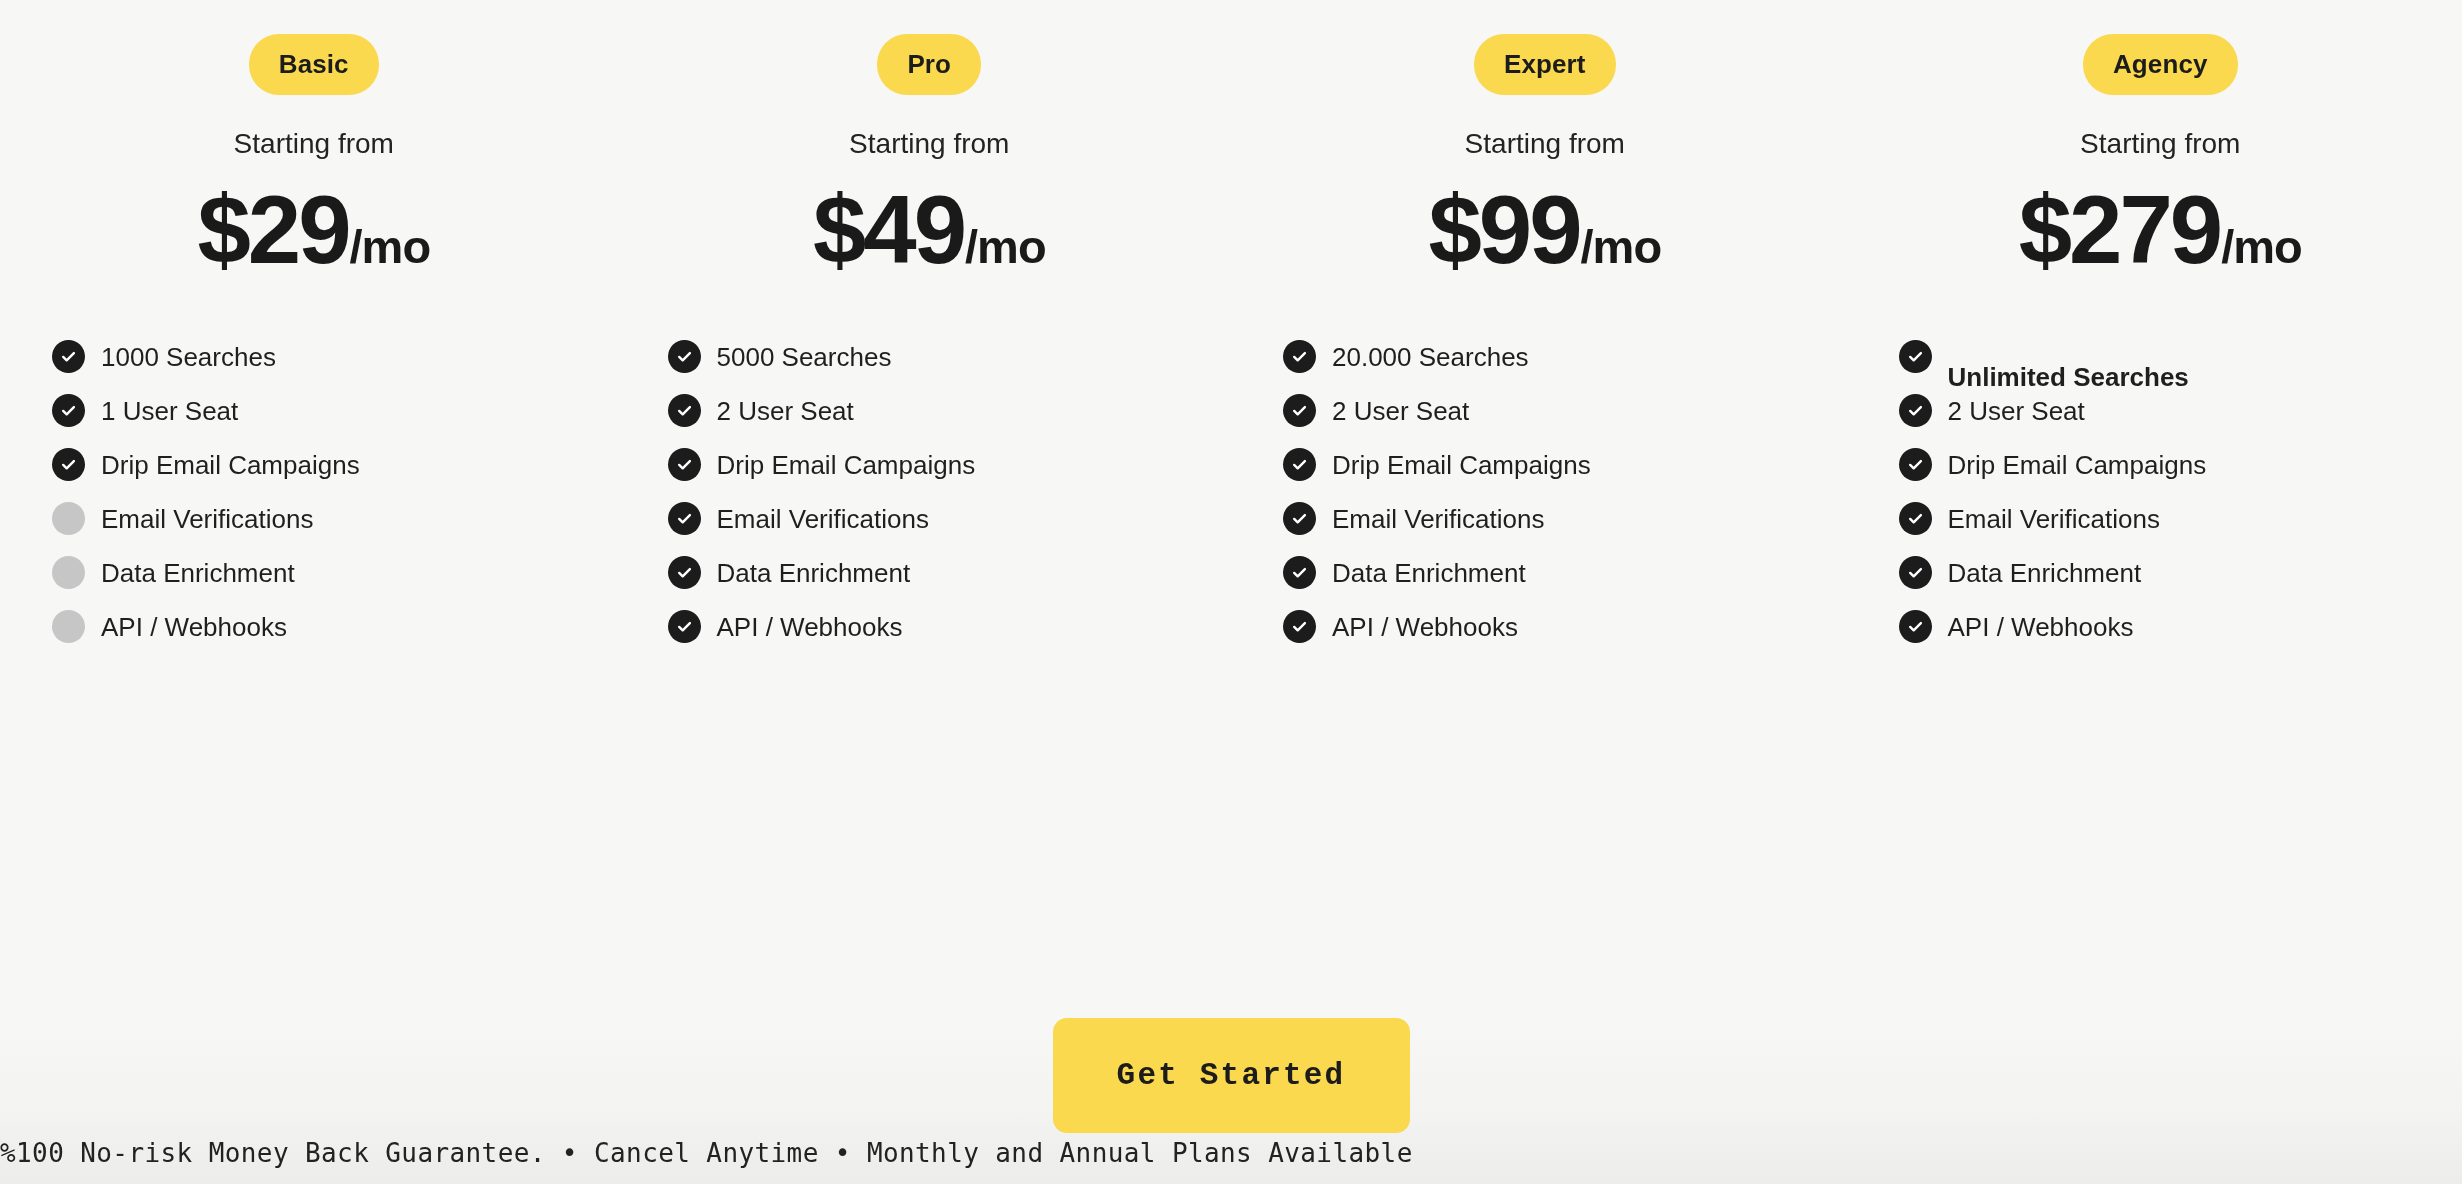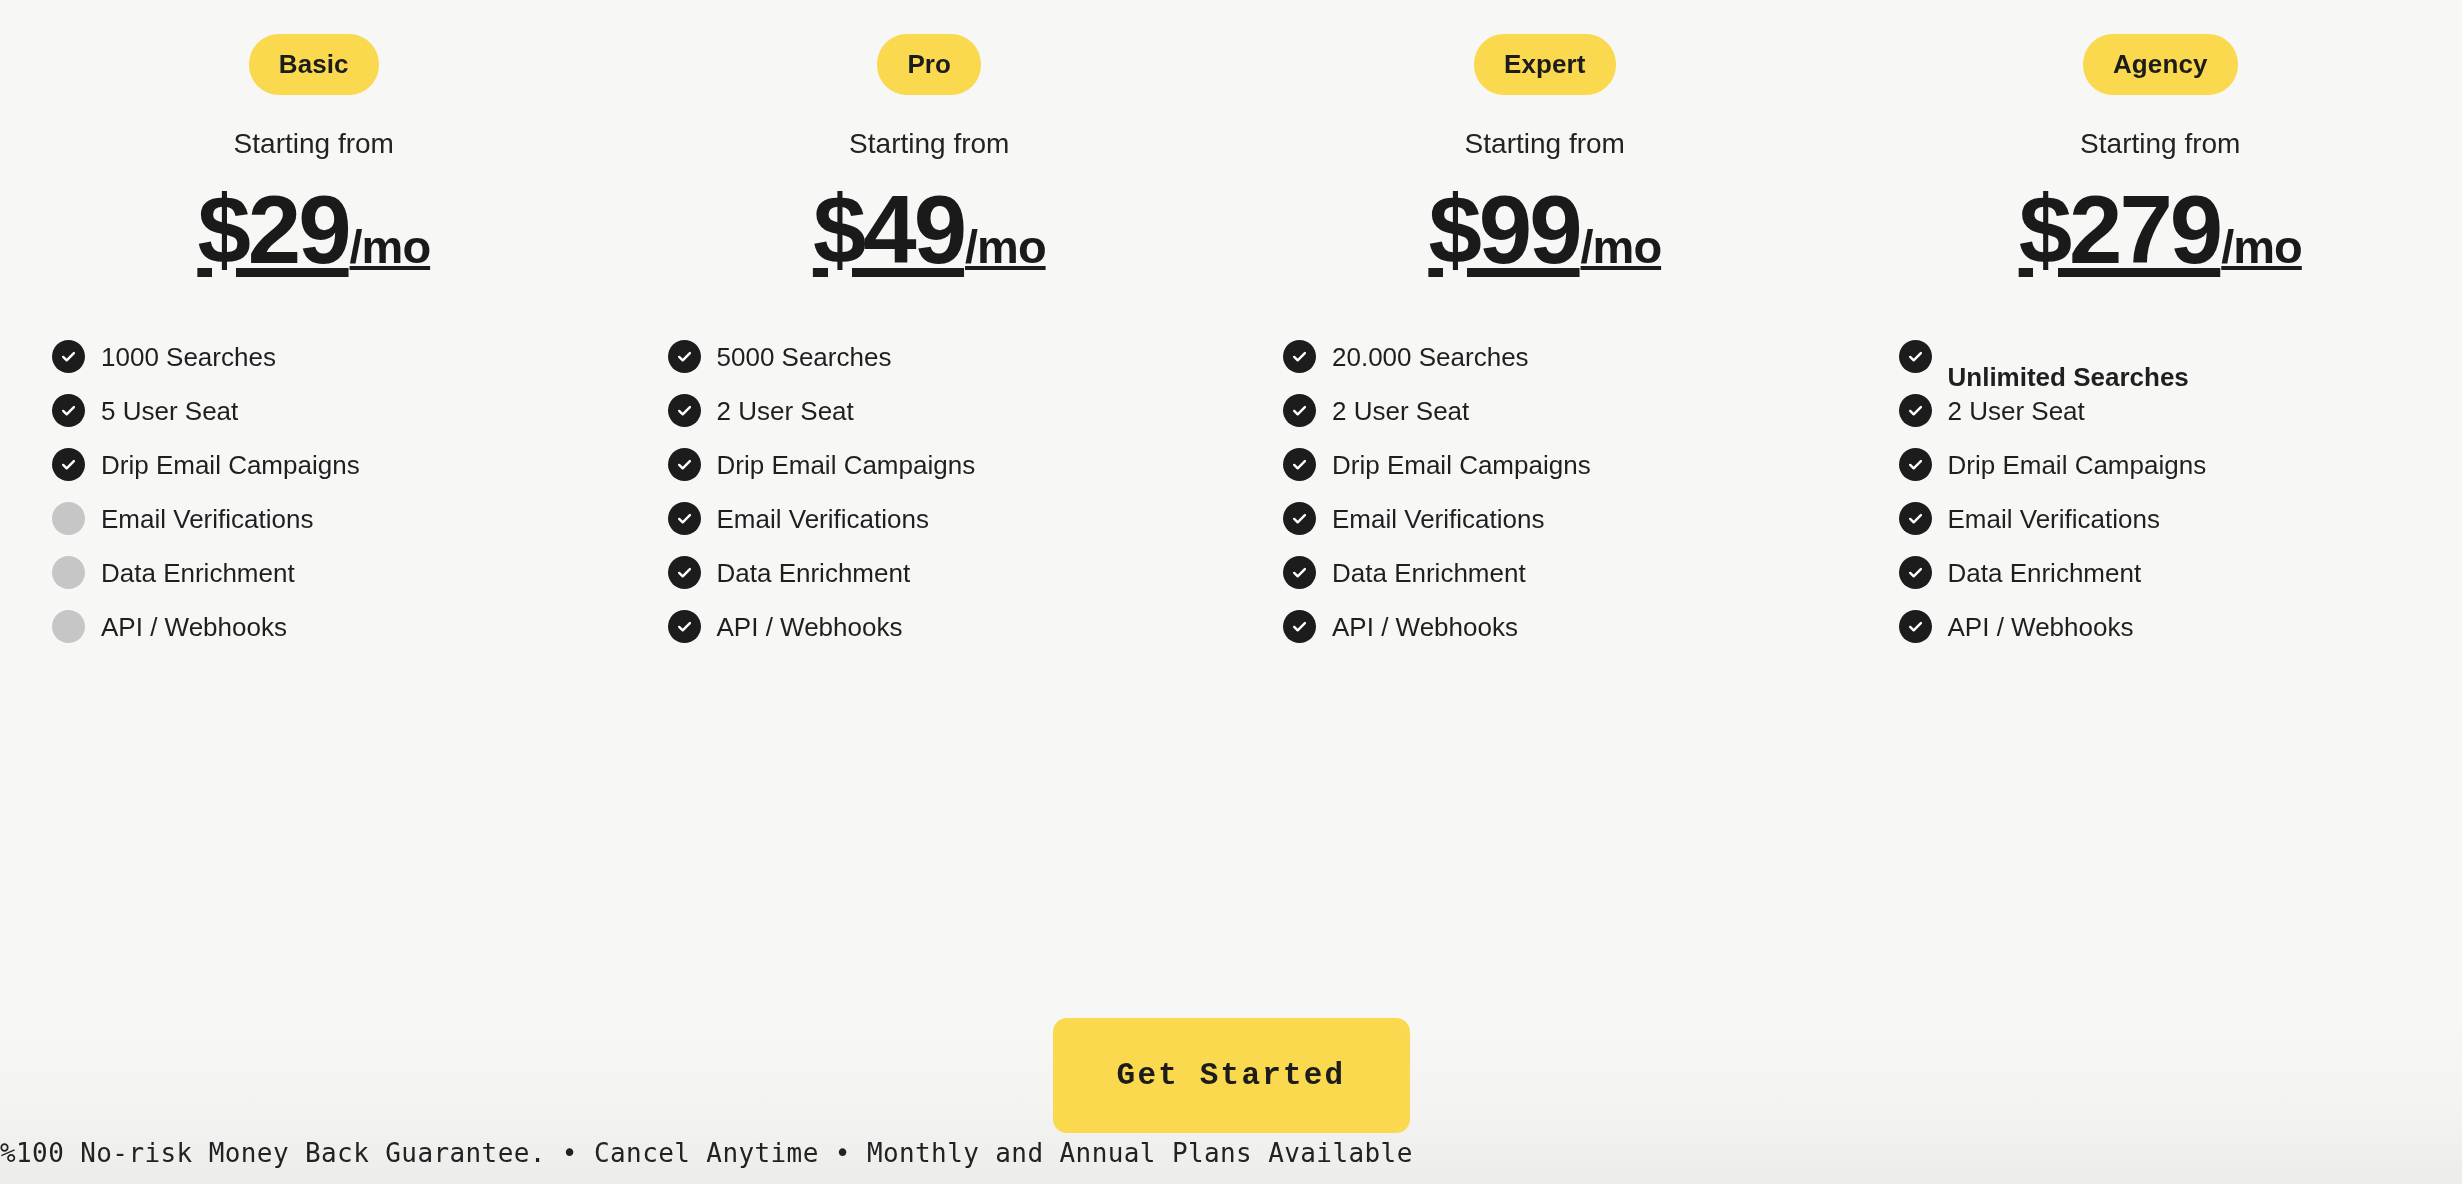--- a/index.html
+++ b/index.html
@@ -62,21 +62,20 @@
     color: #232323;
     line-height: 1.1;
   }
 
   .price-row {
     margin-top: 22px;
     display: flex;
     align-items: baseline;
     justify-content: center;
     line-height: 1;
-    text-decoration: underline;
   }
   .price-amount {
     font-size: 96px;
     font-weight: 700;
     letter-spacing: -3px;
     color: #1a1a1a;
   }
   .price-period {
     font-size: 47px;
     font-weight: 700;
@@ -177,21 +176,21 @@
               </svg>
             </span>
             <span class="feature-label">1000 Searches</span>
           </div>
           <div class="feature">
             <span class="check">
               <svg width="17" height="17" viewBox="0 0 24 24">
                 <path d="M4.5 12.6 L9.4 17.4 L19.6 7.1" fill="none" stroke="#ffffff" stroke-width="3.4" stroke-linecap="round" stroke-linejoin="round"></path>
               </svg>
             </span>
-            <span class="feature-label">5 User Seat</span>
+            <span class="feature-label">1 User Seat</span>
           </div>
           <div class="feature">
             <span class="check">
               <svg width="17" height="17" viewBox="0 0 24 24">
                 <path d="M4.5 12.6 L9.4 17.4 L19.6 7.1" fill="none" stroke="#ffffff" stroke-width="3.4" stroke-linecap="round" stroke-linejoin="round"></path>
               </svg>
             </span>
             <span class="feature-label">Drip Email Campaigns</span>
           </div>
           <div class="feature">

